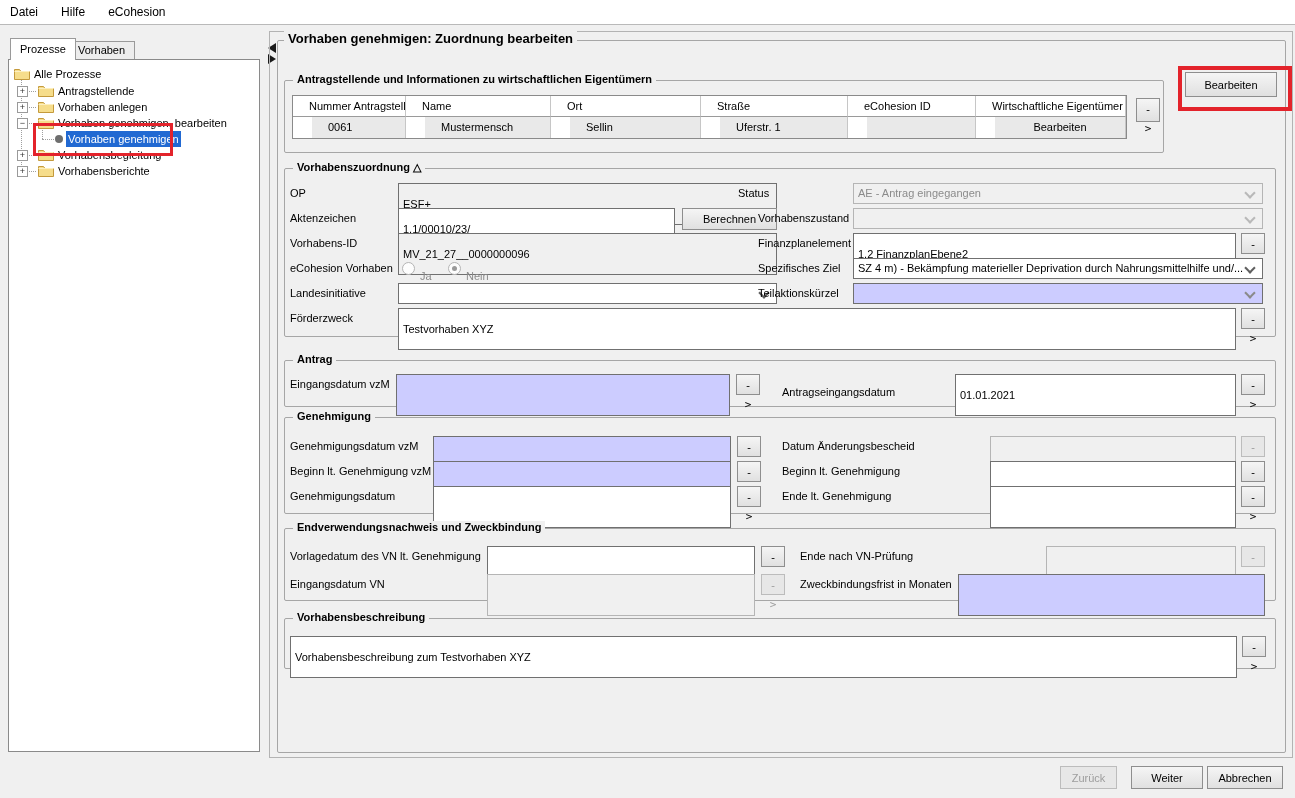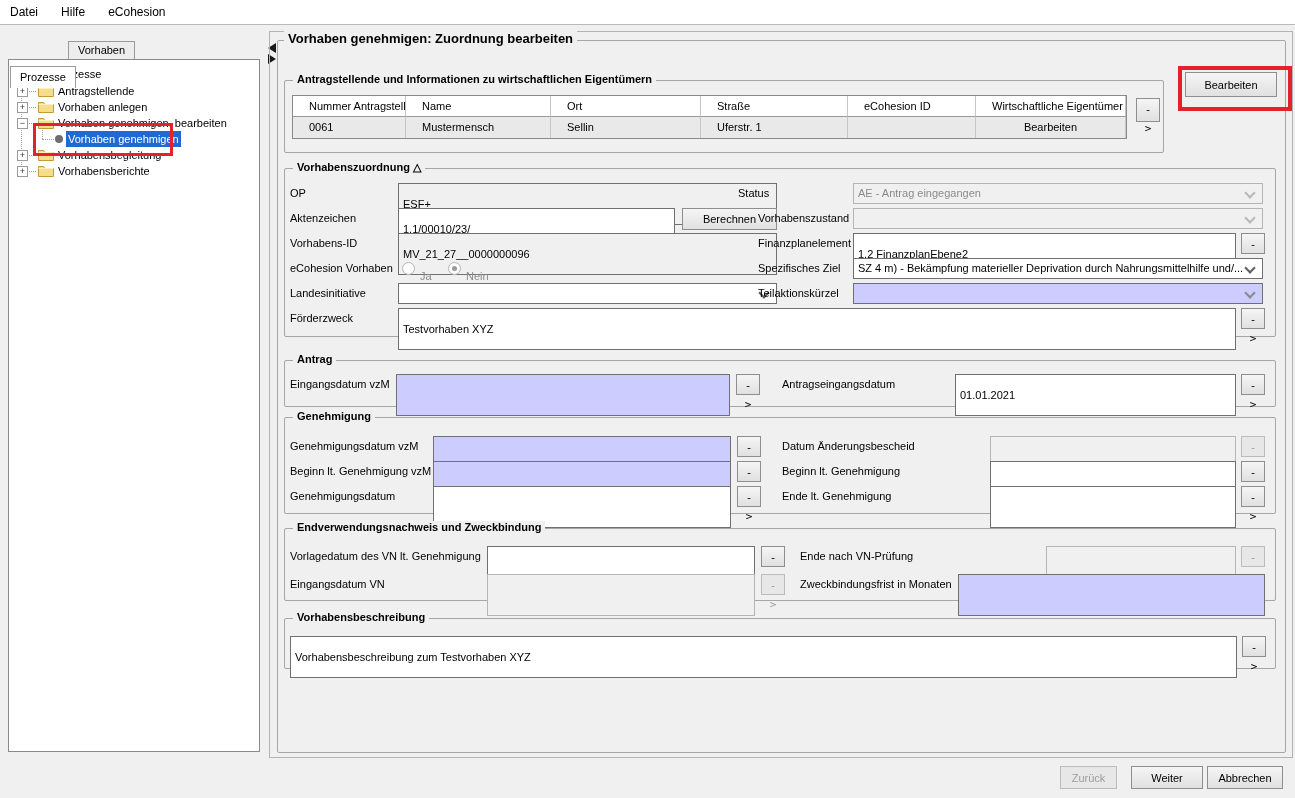--- a/index.html
+++ b/index.html
@@ -5,21 +5,21 @@
   html,body{margin:0;padding:0;background:#d8d8d8;}
   .screen{position:relative;width:1295px;height:798px;background:#f0f0f0;
           font-family:"Liberation Sans",sans-serif;font-size:11px;color:#000;overflow:hidden;}
   
   .menubar{position:absolute;left:0;top:0;width:1295px;height:24px;background:#ffffff;
            border-bottom:1px solid #b9b9b9;}
   .menu-item{display:inline-block;padding:0 10px;line-height:24px;font-size:12px;cursor:default;}
   
   .sidebar{position:absolute;left:8px;top:38px;width:252px;height:714px;}
   .tab{position:absolute;border:1px solid #9a9a9a;border-bottom:none;padding:0 9px;line-height:19px;}
-  .tab.active{left:2px;top:0;height:21px;background:#ffffff;z-index:3;line-height:21px;margin-top:28px;}
+  .tab.active{left:2px;top:0;height:21px;background:#ffffff;z-index:3;line-height:21px;}
   .tab.inactive{left:60px;top:3px;height:18px;background:#ededed;line-height:17px;}
   .treebox{position:absolute;left:0;top:21px;width:250px;height:691px;background:#ffffff;
            border:1px solid #8a8a8a;z-index:2;}
   .trow{position:absolute;height:16px;line-height:16px;white-space:nowrap;}
   .expander{position:absolute;width:9px;height:9px;top:3px;border:1px solid #9a9a9a;background:#fff;
             font-size:9px;line-height:8px;text-align:center;color:#333;}
   .folder{position:absolute;top:1px;width:16px;height:13px;}
   .tlabel{position:absolute;top:0;padding:0 2px;}
   .tlabel.sel{background:var(--c-selection);color:#fff;}
   .bullet{position:absolute;width:8px;height:8px;border-radius:50%;background:#6e6e6e;top:4px;}
@@ -52,21 +52,21 @@
   .btn{position:absolute;box-sizing:border-box;border:1px solid #8e8e8e;
        background:linear-gradient(#f5f5f5,#e0e0e0);text-align:center;font-size:11px;color:#000;cursor:default;}
   .btn.dis{background:#e7e7e7;border-color:#bcbcbc;color:#9d9d9d;}
   .arrow-btn{line-height:19px;font-family:"DejaVu Sans Mono","Liberation Mono",monospace;font-size:11px;}
   
   .tbl{position:absolute;border:1px solid #8a8a8a;background:#fff;}
   .tbl-row{display:grid;grid-template-columns:113px 145px 150px 147px 128px 150px;}
   .tbl-cell{box-sizing:border-box;height:21px;line-height:20px;padding:0 16px;border-right:1px solid #c6c6c6;
             overflow:hidden;white-space:nowrap;}
   .tbl-head .tbl-cell{background:#ffffff;border-bottom:1px solid #9a9a9a;}
-  .tbl-data .tbl-cell{background:#e9e9e9;}
+  .tbl-data .tbl-cell{background:#e9e9e9;margin-left:19px;}
   .tbl-cell.center{text-align:center;}
   
   .radio{position:absolute;width:13px;height:13px;border-radius:50%;border:1px solid #b4b4b4;background:#fdfdfd;box-sizing:border-box;}
   .radio.on::after{content:"";position:absolute;left:3px;top:3px;width:5px;height:5px;border-radius:50%;background:#9a9a9a;}
   
   .redbox{position:absolute;border:3px solid var(--c-red);z-index:10;pointer-events:none;}
   .redbox.thick{border-width:4px;}
 </style>
 </head>
 <body>
@@ -232,21 +232,21 @@
 
     <span class="lbl" style="left:473px;top:114px;">Teilaktionskürzel</span>
     <div class="combo mand" style="left:568px;top:114px;width:410px;"><span></span><span class="chev"></span></div>
   </div>
 
   <div class="gb" style="left:284px;top:360px;width:990px;height:45px;">
     <span class="gb-legend">Antrag</span>
     <span class="lbl" style="left:5px;top:13px;">Eingangsdatum vzM</span>
     <input class="tf mand" readonly="" style="left: 111px; top: 13px; width: 334px;" value="">
     <button class="btn arrow-btn" style="left:451px;top:13px;width:24px;height:21px;">-&gt;</button>
-    <span class="lbl" style="left:497px;top:13px;">Antragseingangsdatum</span>
+    <span class="lbl" style="left:497px;top:21px;">Antragseingangsdatum</span>
     <input class="tf" readonly="" style="left: 670px; top: 13px; width: 281px;" value="01.01.2021">
     <button class="btn arrow-btn" style="left:956px;top:13px;width:24px;height:21px;">-&gt;</button>
   </div>
 
   <div class="gb" style="left:284px;top:417px;width:990px;height:95px;">
     <span class="gb-legend">Genehmigung</span>
 
     <span class="lbl" style="left:5px;top:18px;">Genehmigungsdatum vzM</span>
     <input class="tf mand" readonly="" style="left: 148px; top: 18px; width: 298px;" value="">
     <button class="btn arrow-btn" style="left:452px;top:18px;width:24px;height:21px;">-&gt;</button>

